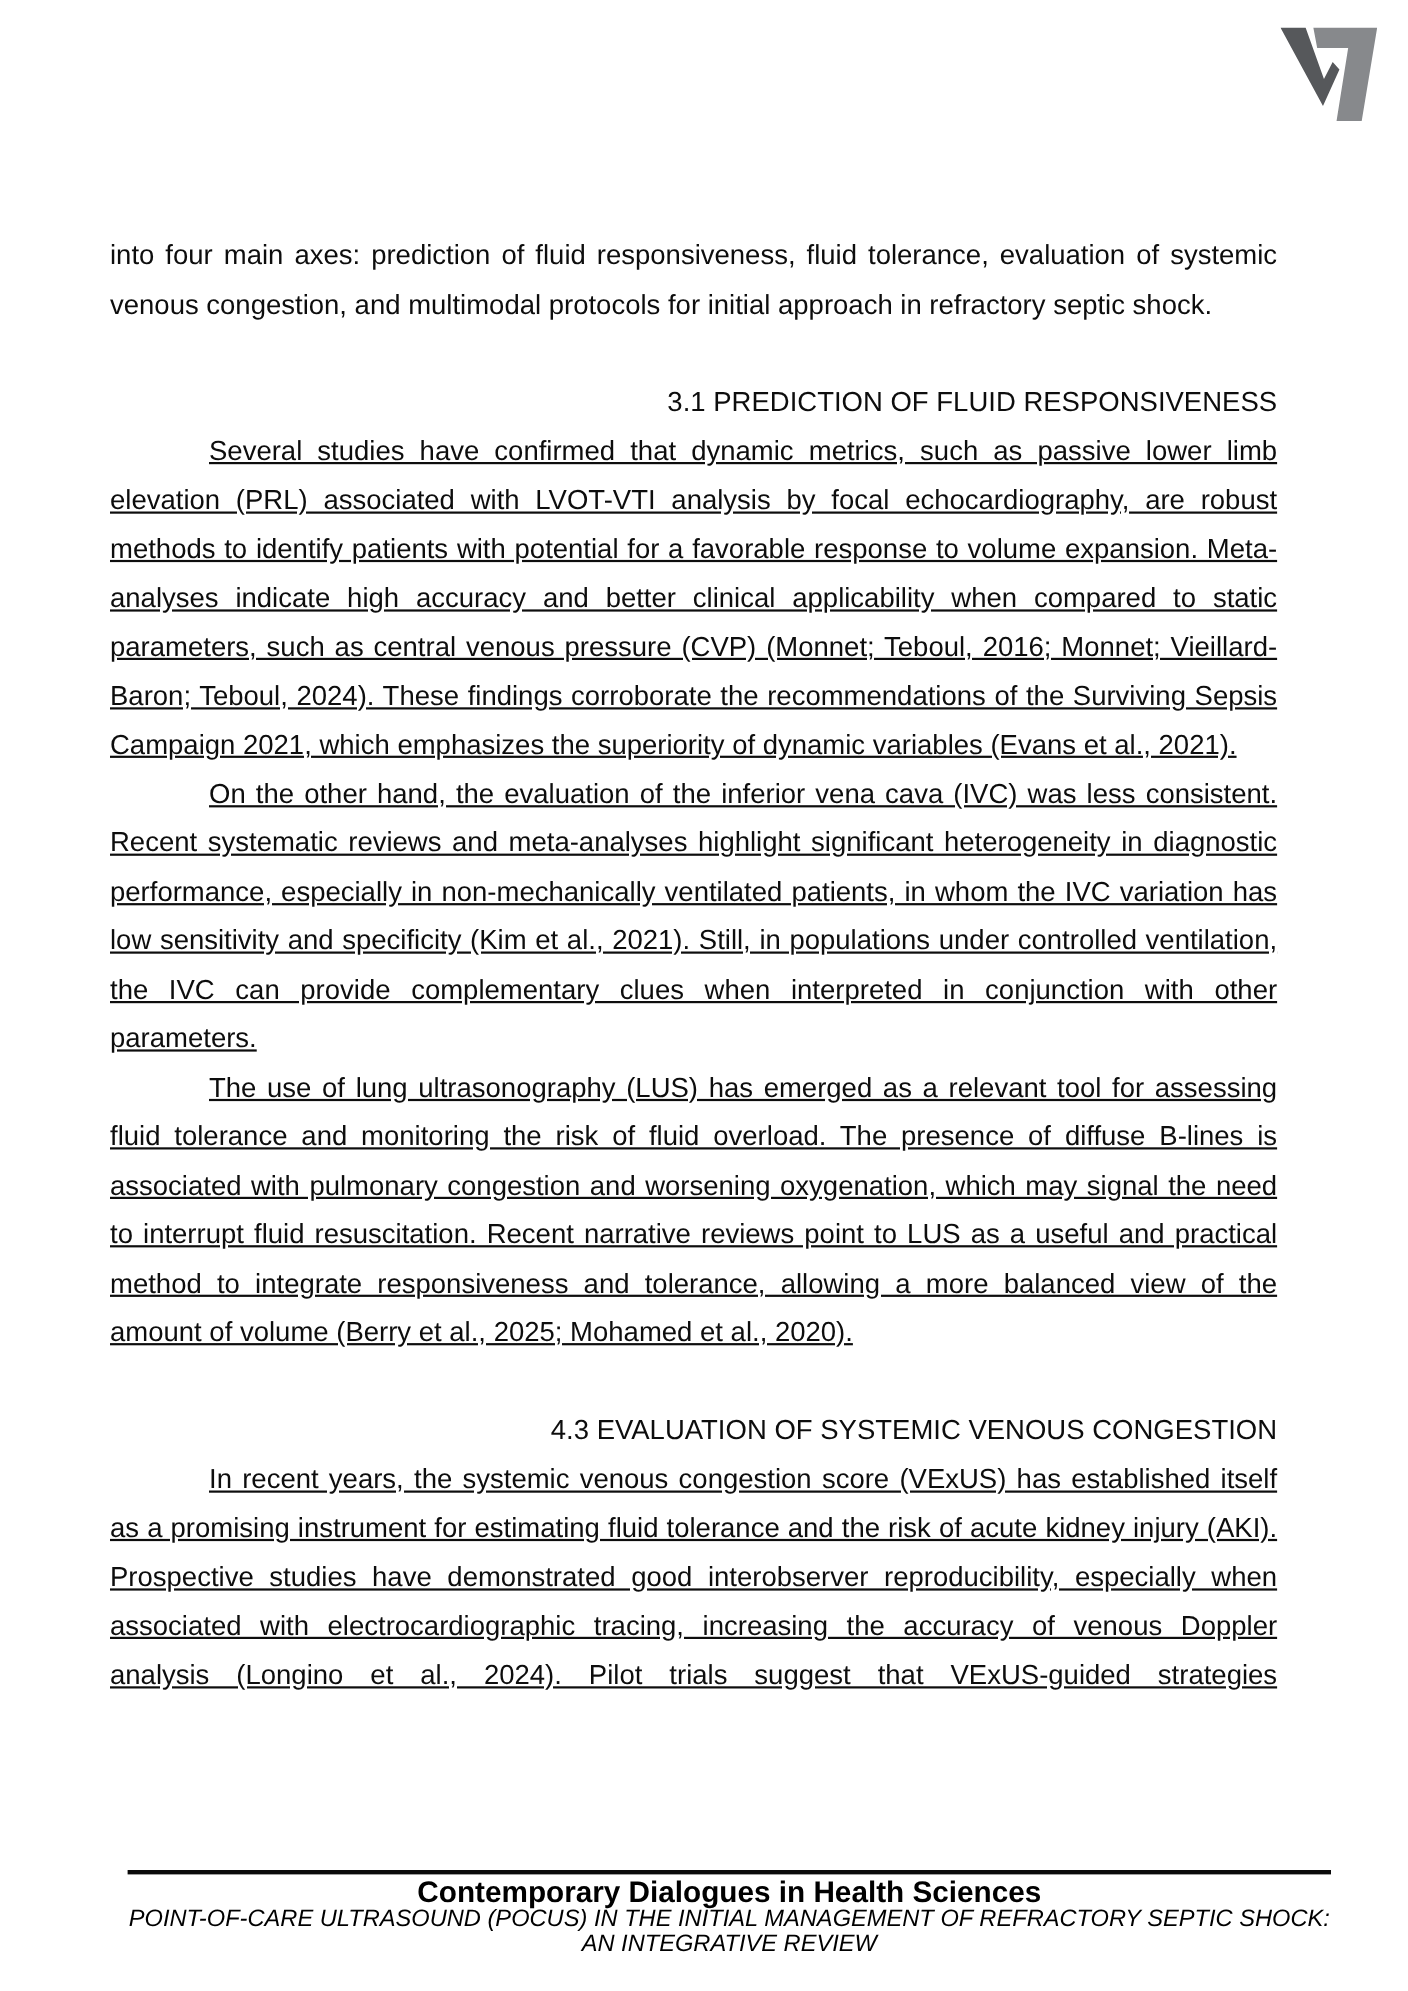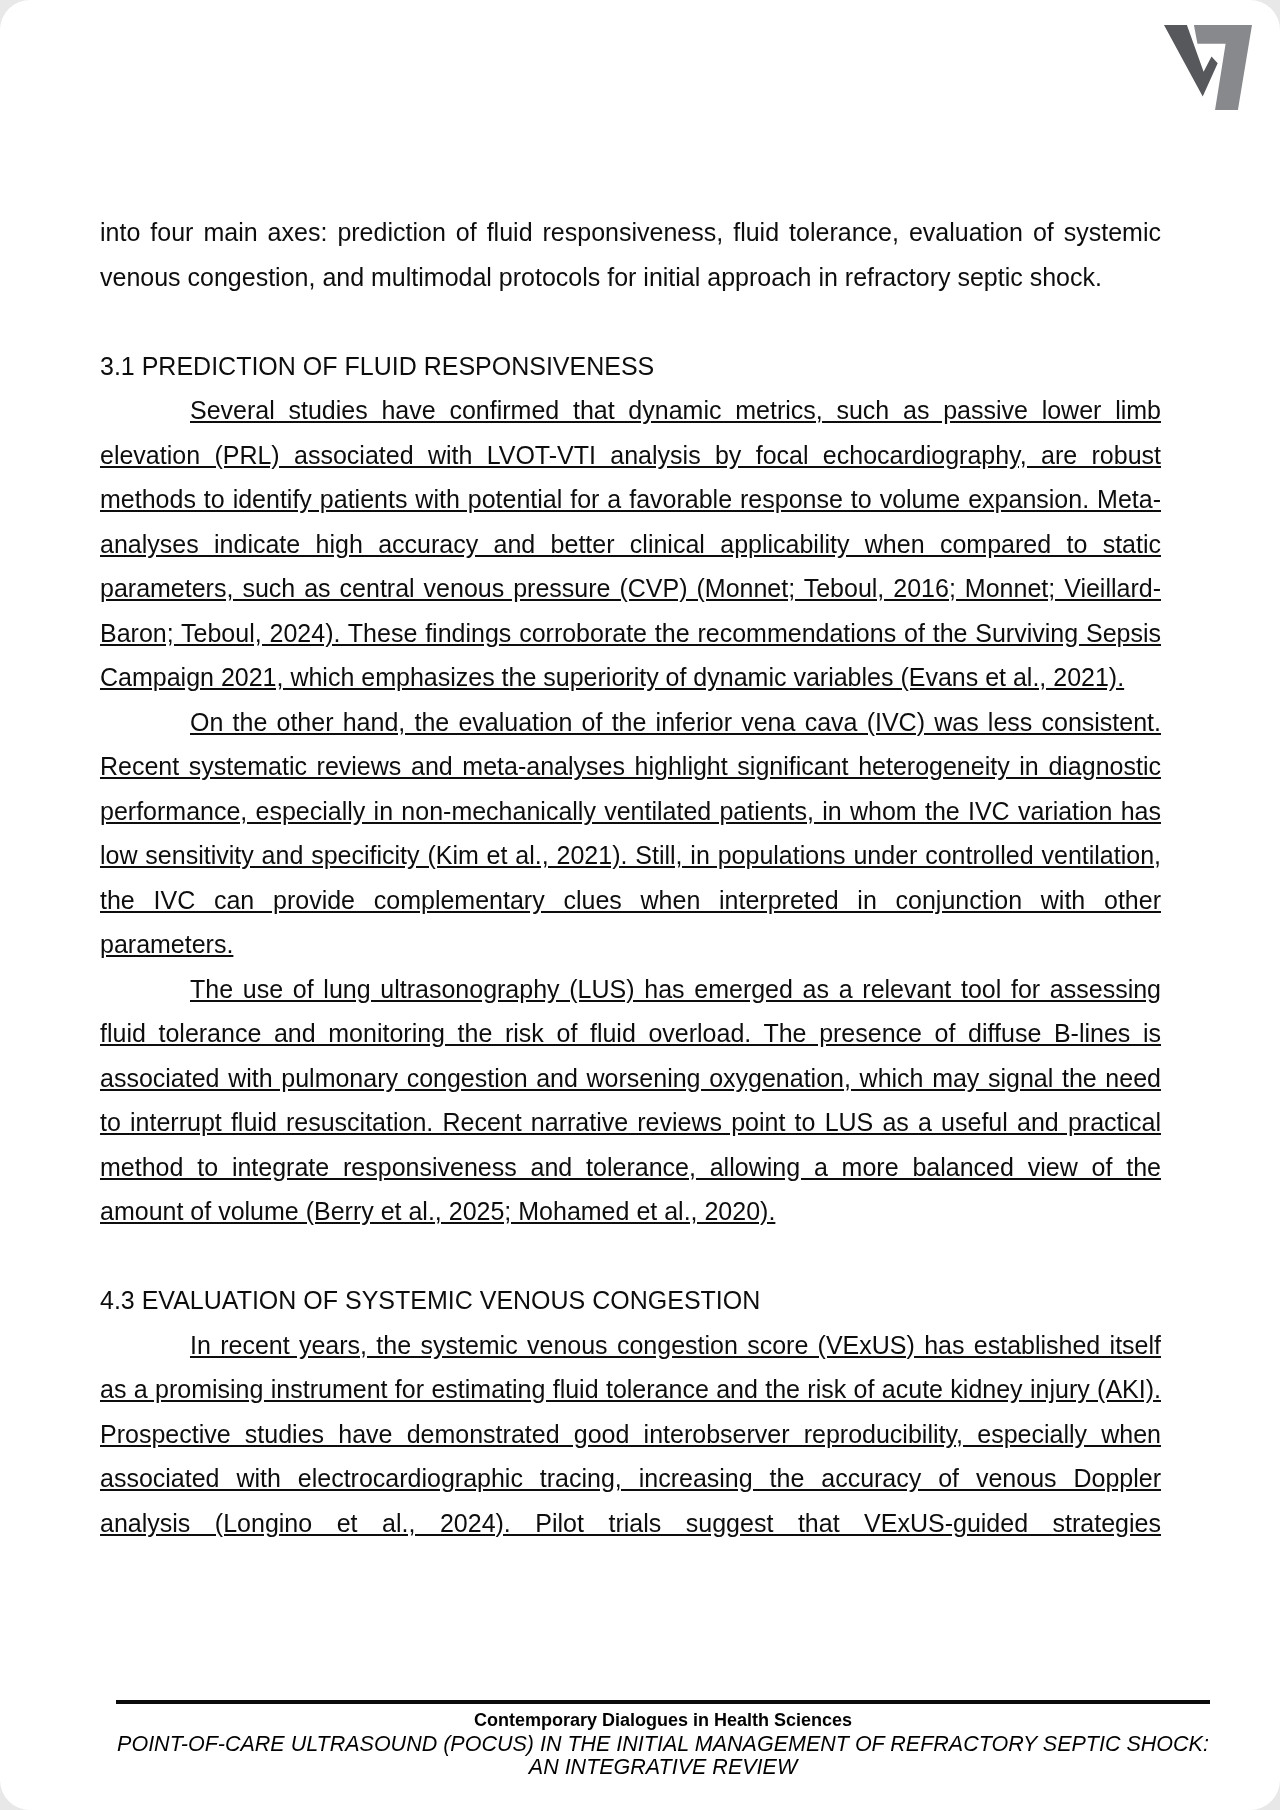--- a/index.html
+++ b/index.html
@@ -8,21 +8,20 @@
     background: #e8e8e8;
   }
   .page {
     position: relative;
     width: 1280px;
     height: 1810px;
     background: #ffffff;
     overflow: hidden;
     font-family: "Liberation Sans", "DejaVu Sans", sans-serif;
     color: #0d0d0d;
-    border-radius: 30px;
   }
   .logo {
     position: absolute;
     top: 25px;
     left: 1164px;
     width: 88px;
     height: 85px;
   }
   .content {
     position: absolute;
@@ -41,37 +40,37 @@
     text-decoration: underline;
   }
   .content p.justify-last {
     text-align-last: justify;
   }
   .content h2 {
     margin: 44.5px 0 0 0;
     font-size: 25px;
     font-weight: 400;
     line-height: 44.5px;
-    text-align: left;
+    text-align: right;
   }
   .footer {
     position: absolute;
     left: 116px;
     top: 1700px;
     width: 1094px;
     text-align: center;
     color: #000;
   }
   .footer .rule {
     height: 0;
     border-top: 4px solid #0a0a0a;
     margin-bottom: 5px;
   }
   .footer .journal {
-    font-size: 18px;
+    font-size: 27px;
     line-height: 23.5px;
     font-weight: 700;
   }
   .footer .article {
     font-size: 21.5px;
     line-height: 23.5px;
     font-style: italic;
   }
 </style>
 </head>

